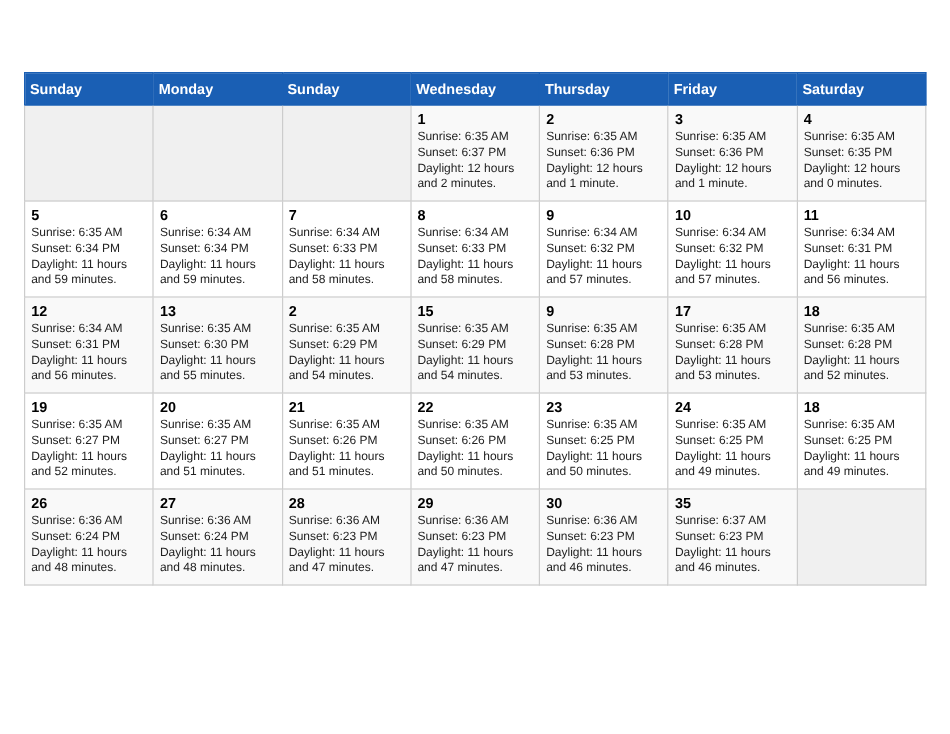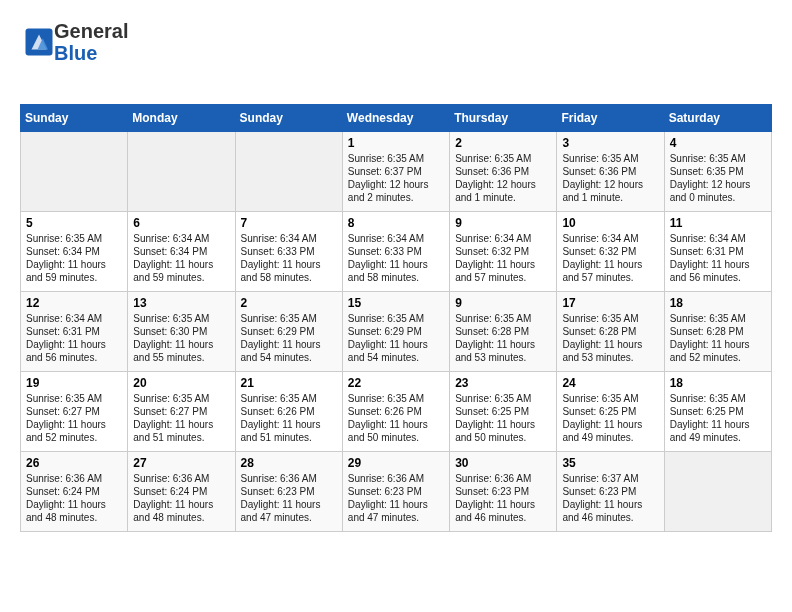--- a/index.html
+++ b/index.html
@@ -79,33 +79,20 @@
       line-height: 1.3;
     }
     .empty-cell {
       background: #f0f0f0 !important;
     }
   </style>
 </head>
 <body>
 
 <div class="header">
-  <div class="logo">
-    <svg class="logo-icon" viewBox="0 0 40 40">
-      <rect x="2" y="2" width="36" height="36" rx="4" fill="#1a5fb4"></rect>
-      <polygon points="10,30 20,10 30,30" fill="white" opacity="0.8"></polygon>
-      <polygon points="18,30 25,15 32,30" fill="#4a90d9" opacity="0.9"></polygon>
-    </svg>
-    <div>
-      <div style="font-size:20px;font-weight:bold;color:#333;line-height:1.1;">
-        <span>General</span><br>
-        <span style="color:#1a5fb4;">Blue</span>
-      </div>
-    </div>
-  </div>
 </div>
 
 <table>
   <thead>
     <tr>
     <th>Sunday</th>
         <th>Monday</th>
         <th>Sunday</th>
         <th>Wednesday</th>
         <th>Thursday</th>

